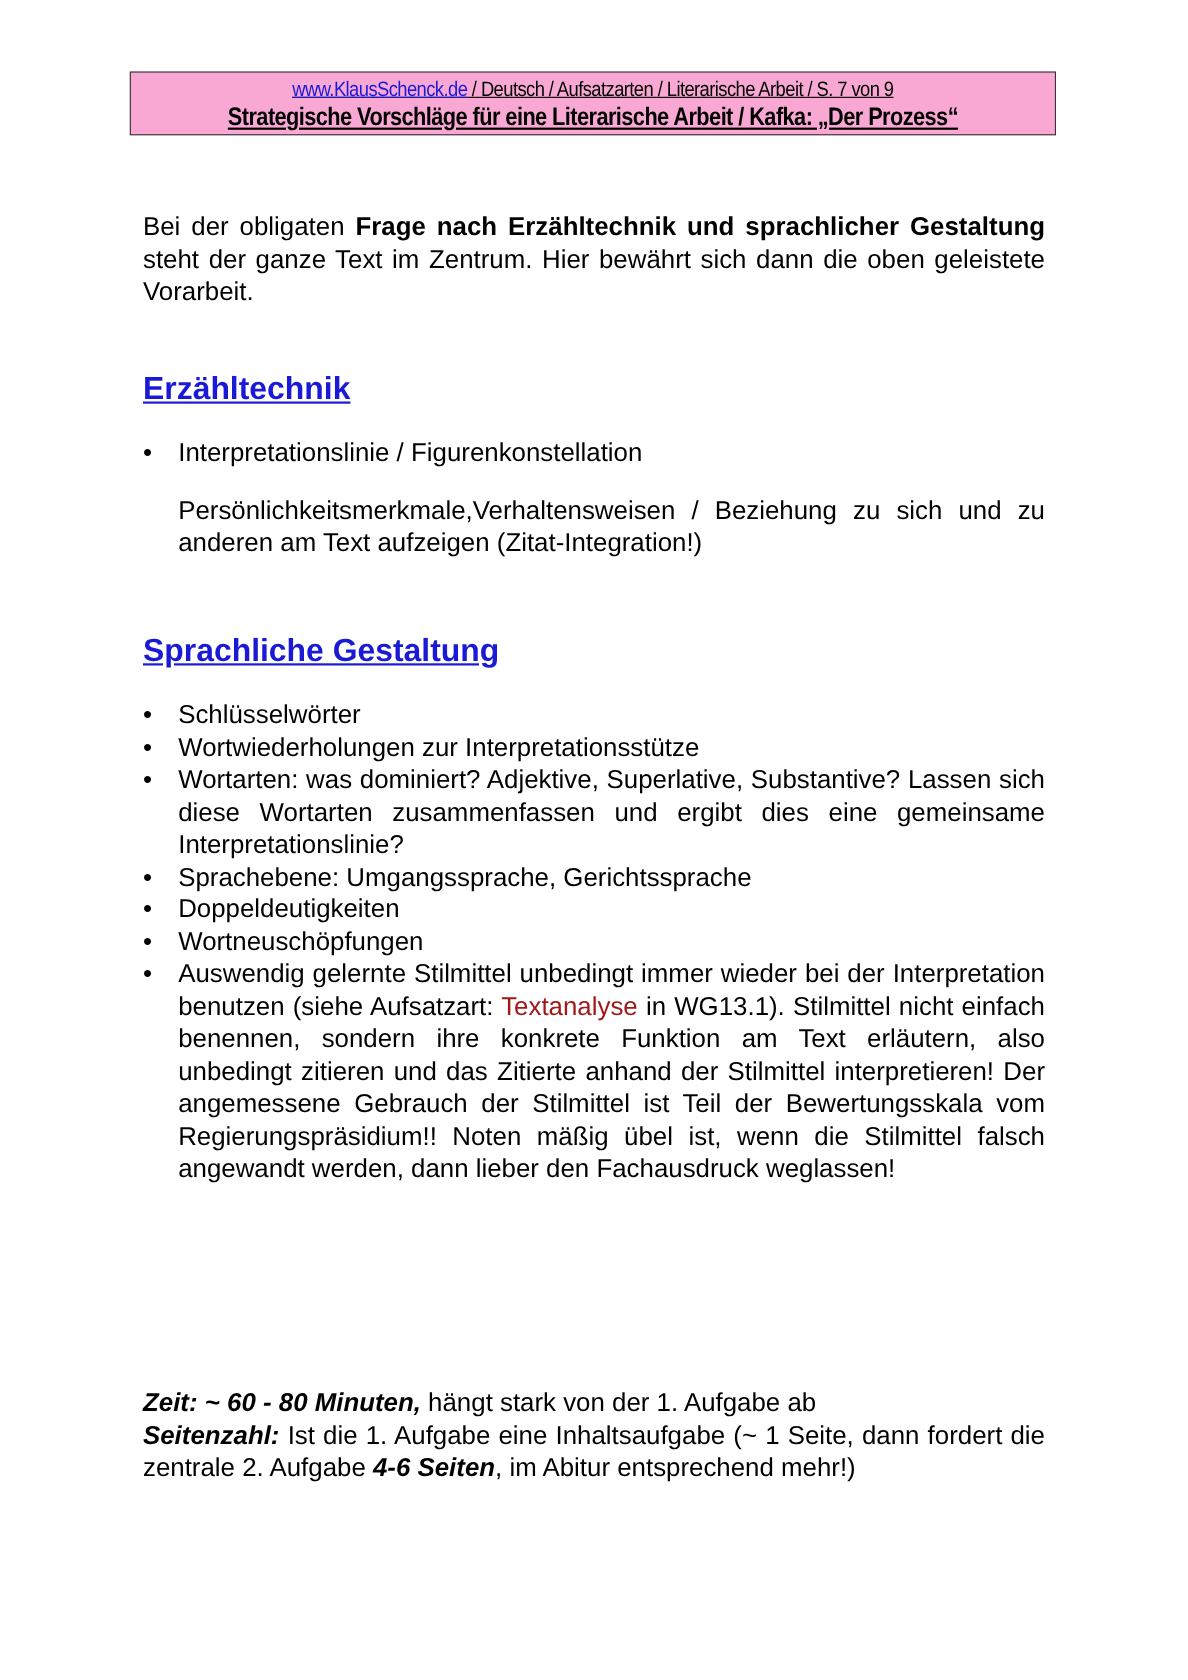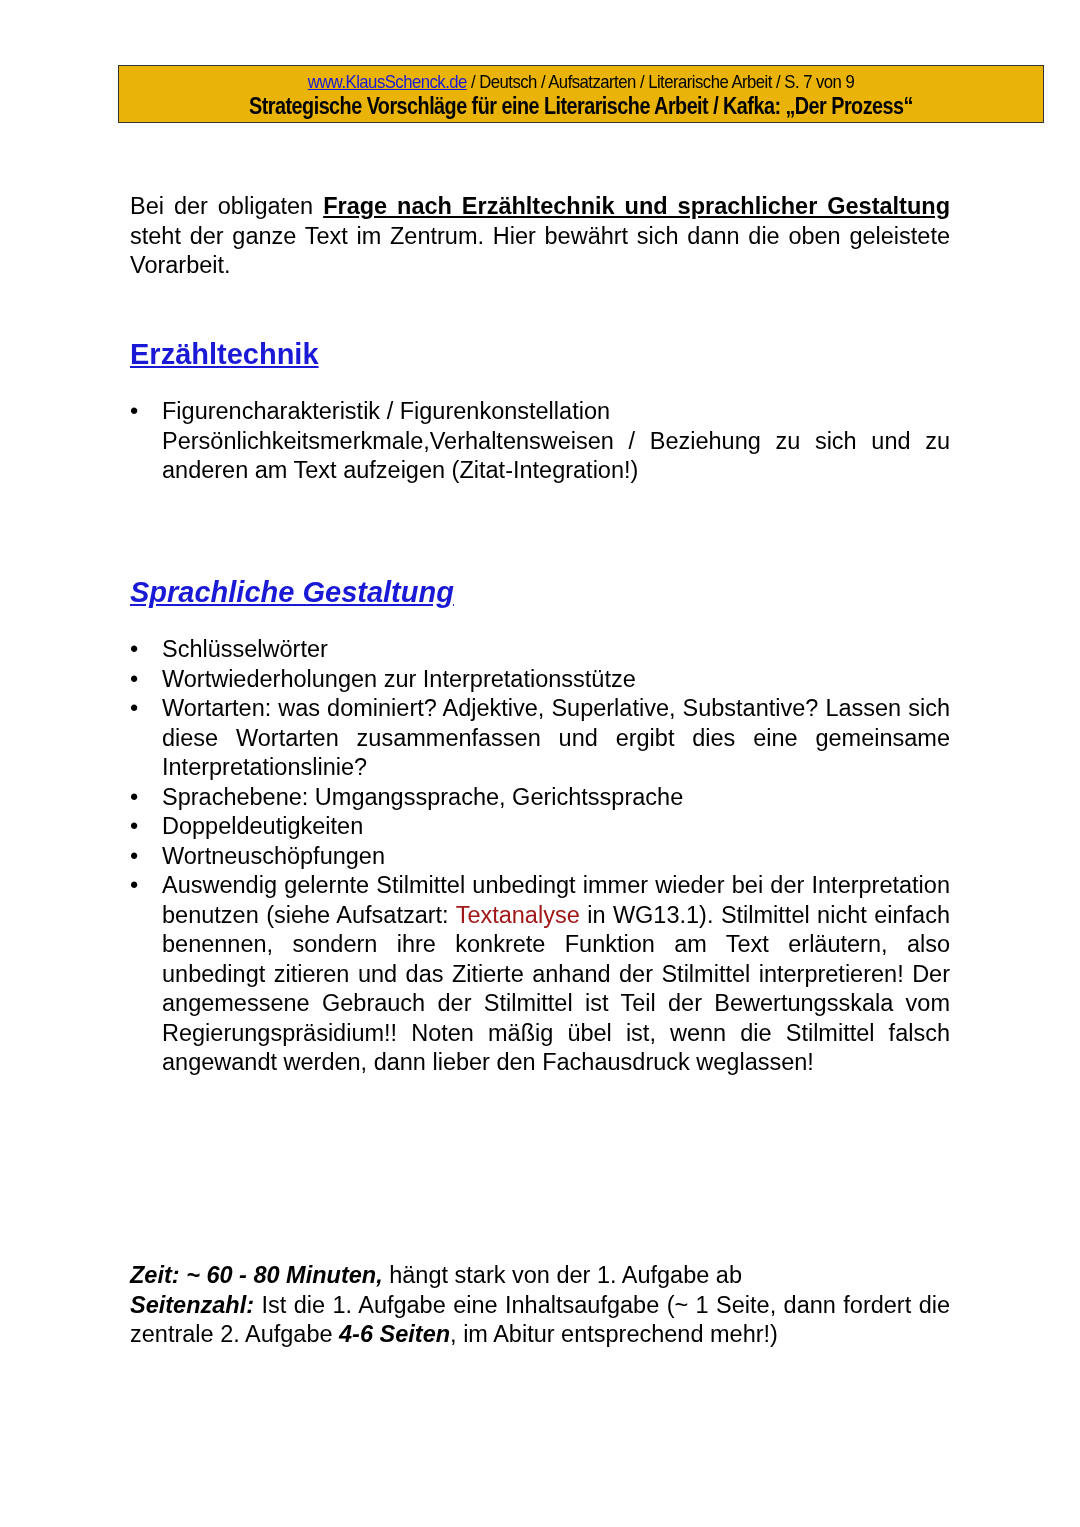--- a/index.html
+++ b/index.html
@@ -1,28 +1,29 @@
 <!DOCTYPE html>
 <html><head>
 <meta charset="utf-8">
 <style>
   html, body { margin: 0; padding: 0; background: #ffffff; }
   body { width: 1080px; height: 1527px; position: relative; overflow: hidden;
          font-family: "Liberation Sans", sans-serif; color: #000; }
   .header-box {
-    position: absolute; left: 118px; top: 65px; width: 926px; height: 58px;
-    background: #eab308; border: 1.5px solid #333; box-sizing: border-box;
+    position: absolute; left: 118px; top: 65px; width: 842px; height: 58px;
+    background: #f9a8d4; border: 1.5px solid #333; box-sizing: border-box;
     text-align: center;
+    text-decoration: underline;
   }
   .header-line1 { font-size: 19px; line-height: 22px; margin-top: 5px; letter-spacing: -0.6px; transform: scaleX(0.88); transform-origin: center; white-space: nowrap; }
   .header-line2 { font-size: 23px; line-height: 26px; font-weight: bold; letter-spacing: -0.6px; transform: scaleX(0.86); transform-origin: center; white-space: nowrap; }
   .link { color: #1a1ad6; text-decoration: underline; }
   .content { position: absolute; left: 130px; width: 820px; font-size: 23.5px; line-height: 29.5px; }
   .justify { text-align: justify; }
-  .bu { font-weight: bold; text-decoration: underline; }
+  .bu { font-weight: bold; }
   .section-title { position: absolute; left: 130px; width: 820px; text-align: left;
     font-size: 29px; font-weight: bold; color: #1a1ad6; text-decoration: underline; }
   ul.bullets { list-style: none; margin: 0; padding: 0; }
   ul.bullets li { position: relative; padding-left: 32px; text-align: justify; }
   ul.bullets li::before { content: "\2022"; position: absolute; left: 0; top: 0; }
   .red { color: #000000; }
   .darkred { color: #a01818; }
   .bi { font-weight: bold; font-style: italic; }
   .sub { display: block; }
 </style>
@@ -38,27 +39,27 @@
 
 <div class="content justify" style="top:192px;">
   <span>Bei der obligaten </span><span class="bu">Frage nach Erzähltechnik und sprachlicher Gestaltung</span><span> steht der ganze Text im Zentrum. Hier bewährt sich dann die oben geleistete Vorarbeit.</span>
 </div>
 
 <div class="section-title" style="top:338px;">Erzähltechnik</div>
 
 <div class="content" style="top:397px;">
   <ul class="bullets">
     <li>
-      <span class="sub"><span>Figurencharakteristik / </span><span class="red">Figurenkonstellation</span></span>
-      <span class="sub" style="text-align:justify;"><span>Persönlichkeitsmerkmale,Verhaltensweisen / Beziehung zu sich und zu anderen </span><span class="red">am Text aufzeigen</span><span> (Zitat-Integration!)</span></span>
+      <span class="sub"><span>Interpretationslinie / </span><span class="red">Figurenkonstellation</span></span>
+      <span class="sub" style="text-align:justify;margin-top:23px;"><span>Persönlichkeitsmerkmale,Verhaltensweisen / Beziehung zu sich und zu anderen </span><span class="red">am Text aufzeigen</span><span> (Zitat-Integration!)</span></span>
     </li>
   </ul>
 </div>
 
-<div class="section-title" style="top:576px;font-style:italic;">Sprachliche Gestaltung</div>
+<div class="section-title" style="top:576px;">Sprachliche Gestaltung</div>
 
 <div class="content" style="top:635px;">
   <ul class="bullets">
     <li>Schlüsselwörter</li>
     <li>Wortwiederholungen zur Interpretationsstütze</li>
     <li>Wortarten: was dominiert? Adjektive, Superlative, Substantive? Lassen sich diese Wortarten zusammenfassen und ergibt dies eine gemeinsame Interpretationslinie?</li>
     <li>Sprachebene: Umgangssprache, Gerichtssprache</li>
     <li>Doppeldeutigkeiten</li>
     <li>Wortneuschöpfungen</li>
     <li><span class="red">Auswendig gelernte Stilmittel</span><span> unbedingt immer wieder bei der Interpretation benutzen (siehe Aufsatzart: </span><span class="darkred">Textanalyse</span><span> in WG13.1). Stilmittel nicht einfach benennen, sondern ihre </span><span class="red">konkrete Funktion</span><span> am Text erläutern, also </span><span class="red">unbedingt zitieren</span><span> und das Zitierte anhand der Stilmittel interpretieren! Der angemessene Gebrauch der Stilmittel ist Teil der Bewertungsskala vom Regierungspräsidium!! Noten mäßig übel ist, wenn die Stilmittel falsch angewandt werden, dann lieber den Fachausdruck weglassen!</span></li>

